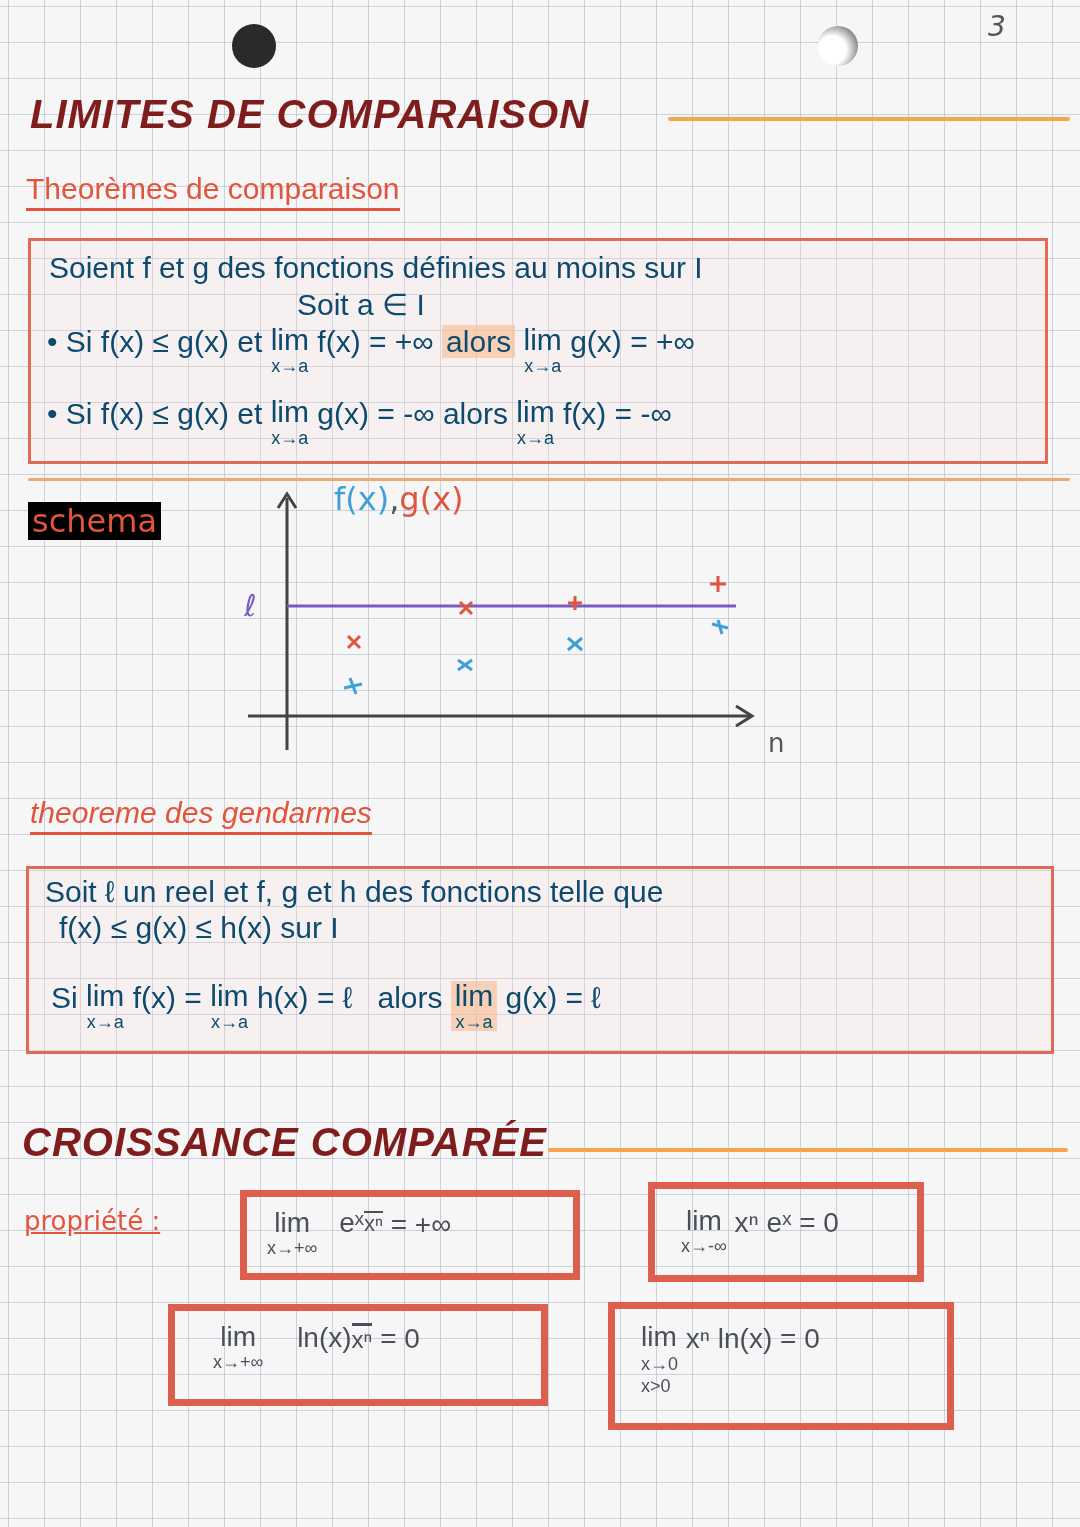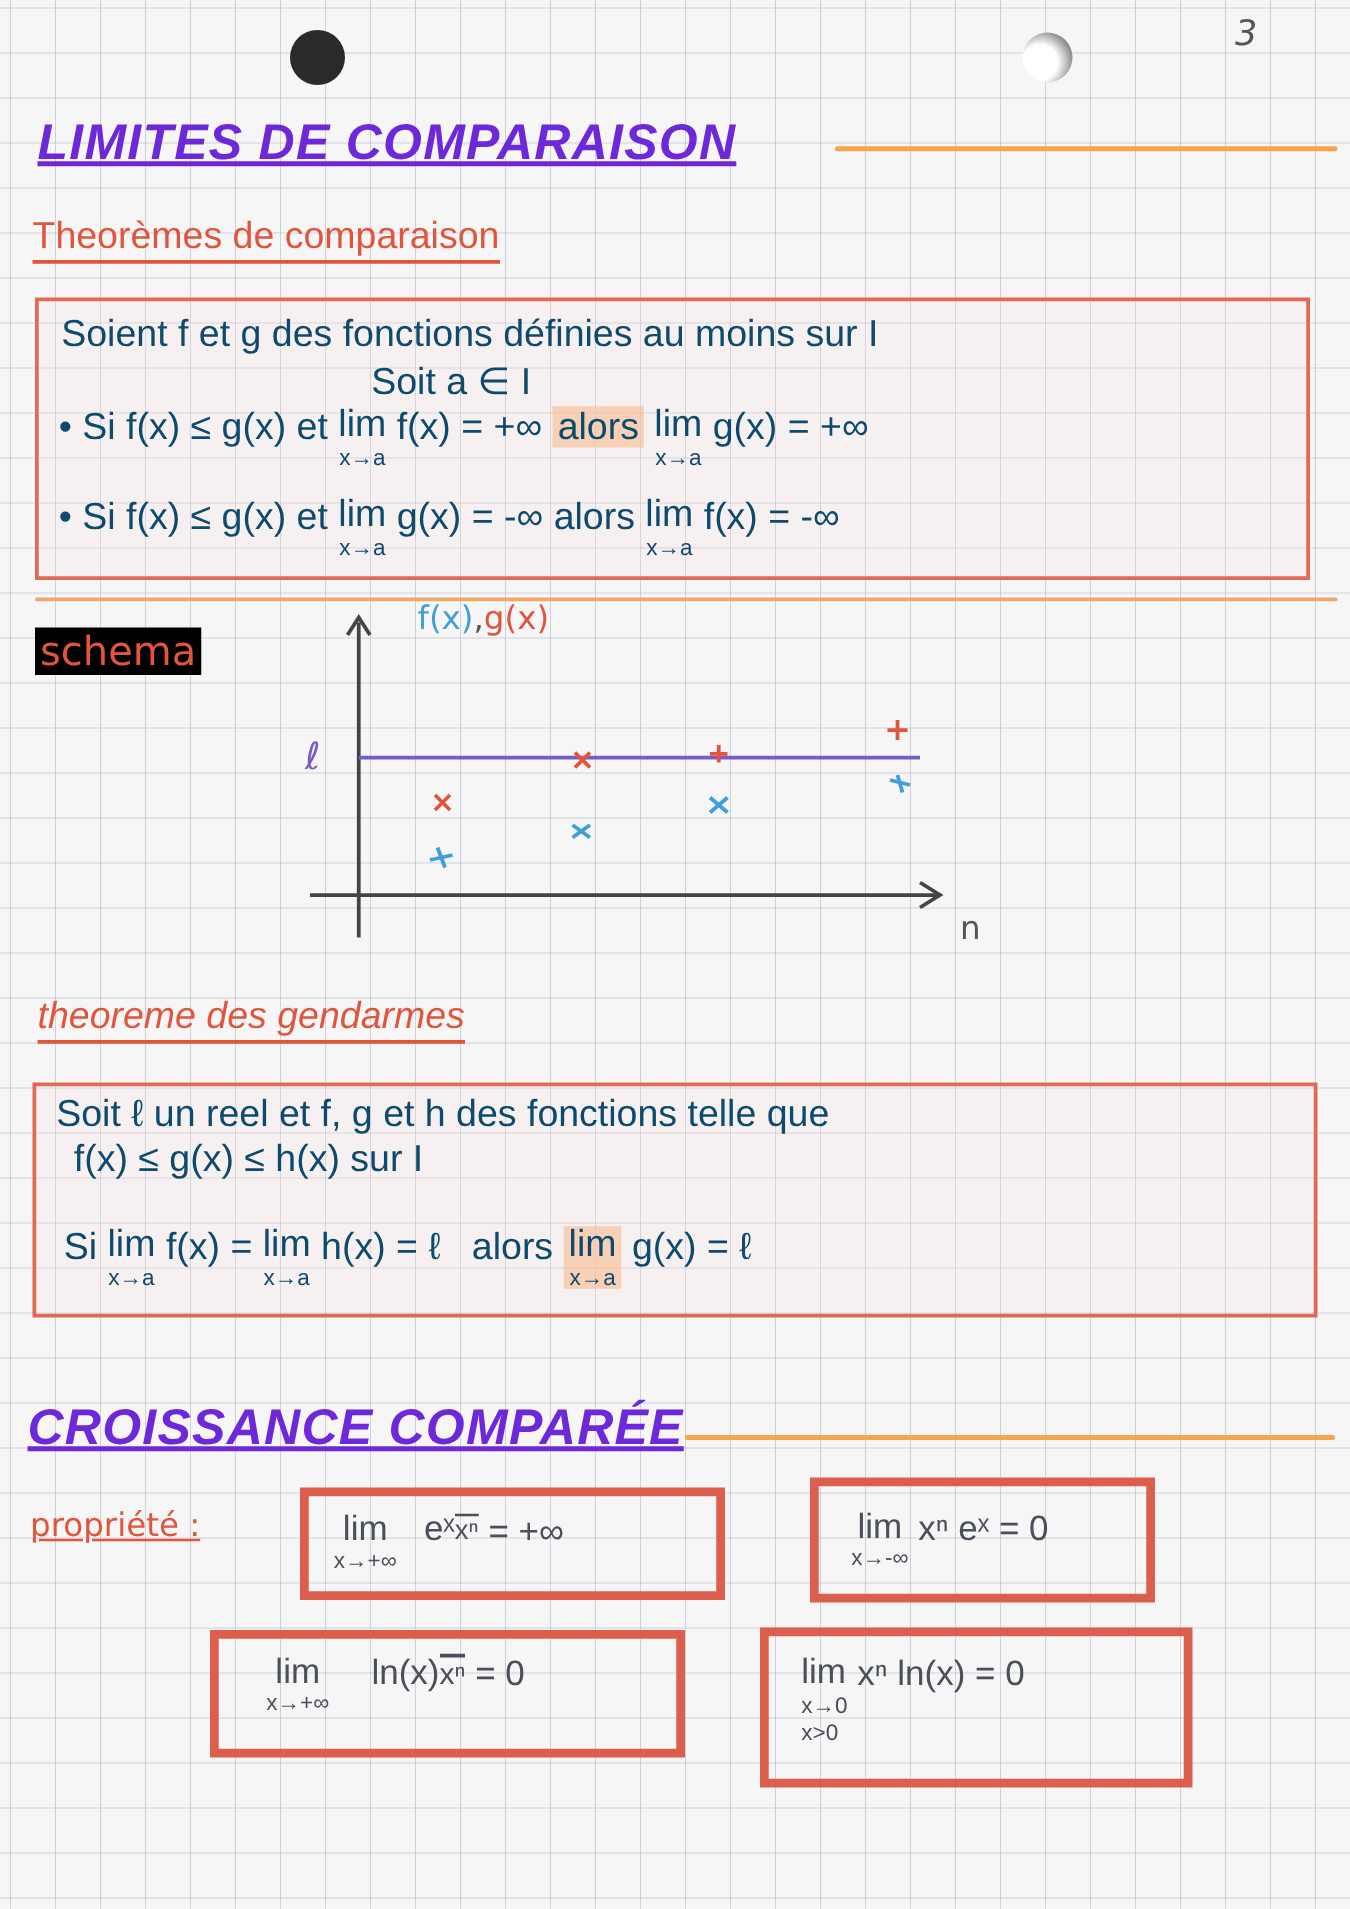--- a/index.html
+++ b/index.html
@@ -9,21 +9,21 @@
     background-image:
       linear-gradient(to right, rgba(140,150,175,0.38) 1px, transparent 1px),
       linear-gradient(to bottom, rgba(140,150,175,0.38) 1px, transparent 1px);
     background-size:36px 36px;
     background-position:8px 6px;
     font-family:"Liberation Sans", sans-serif;
   }
   .abs{position:absolute;}
   .hole{position:absolute;border-radius:50%;}
   .hand{font-family:"DejaVu Sans", sans-serif;}
-  .title{color:#6d28d9;font-style:italic;font-weight:bold;font-size:40px;letter-spacing:1px;white-space:nowrap;text-decoration:underline;}
+  .title{color:#7f1d1d;font-style:italic;font-weight:bold;font-size:40px;letter-spacing:1px;white-space:nowrap;}
   .title-line{position:absolute;height:4px;background:#f5a54a;border-radius:2px;}
   .subtitle{color:#e0553c;font-size:30px;white-space:nowrap;border-bottom:3px solid #e0553c;padding-bottom:2px;}
   .box{position:absolute;border:3px solid #e06a55;background:rgba(250,225,220,0.25);}
   .blue{color:#0c4a6e;}
   .txt{font-size:30px;white-space:nowrap;}
   .lim{display:inline-flex;flex-direction:column;align-items:center;vertical-align:top;line-height:1;}
   .lim .sub{font-size:18px;margin-top:2px;}
   .hl-orange{background:rgba(247,190,150,0.65);padding:0 4px;}
   .hl-yellow{background:#000000;padding:0 4px;}
   .prop-box{position:absolute;border:7px solid #dc5f4e;background:transparent;}
@@ -104,21 +104,21 @@
     <line x1="104" y1="210" x2="122" y2="206"></line>
       <line x1="110" y1="200" x2="116" y2="216"></line>
     <line x1="218" y1="182" x2="232" y2="192"></line>
       <line x1="232" y1="182" x2="218" y2="192"></line>
     <line x1="328" y1="160" x2="342" y2="172"></line>
       <line x1="342" y1="160" x2="328" y2="172"></line>
     <line x1="472" y1="146" x2="488" y2="150"></line>
       <line x1="478" y1="142" x2="482" y2="156"></line>
   </g>
 </svg>
-<div class="abs hand" style="left:334px;top:480px;font-size:26px;">
+<div class="abs hand" style="left:334px;top:480px;font-size:32px;">
   <span style="color:#3fa0d8;">f(x)</span><span style="color:#555;">,</span><span style="color:#e0553c;">g(x)</span>
 </div>
 <div class="abs hand" style="left:244px;top:588px;font-size:30px;color:#7a5cc0;font-style:italic;">ℓ</div>
 <div class="abs hand" style="left:768px;top:728px;font-size:26px;color:#555;">n</div>
 
 <div class="abs subtitle" style="left:30px;top:796px;font-style:italic;">theoreme des gendarmes</div>
 
 <div class="box" style="left:26px;top:866px;width:1022px;height:182px;">
   <div class="abs txt blue" style="left:16px;top:6px;">Soit ℓ un reel et f, g et h des fonctions telle que</div>
   <div class="abs txt blue" style="left:30px;top:42px;">f(x) ≤ g(x) ≤ h(x) sur I</div>

